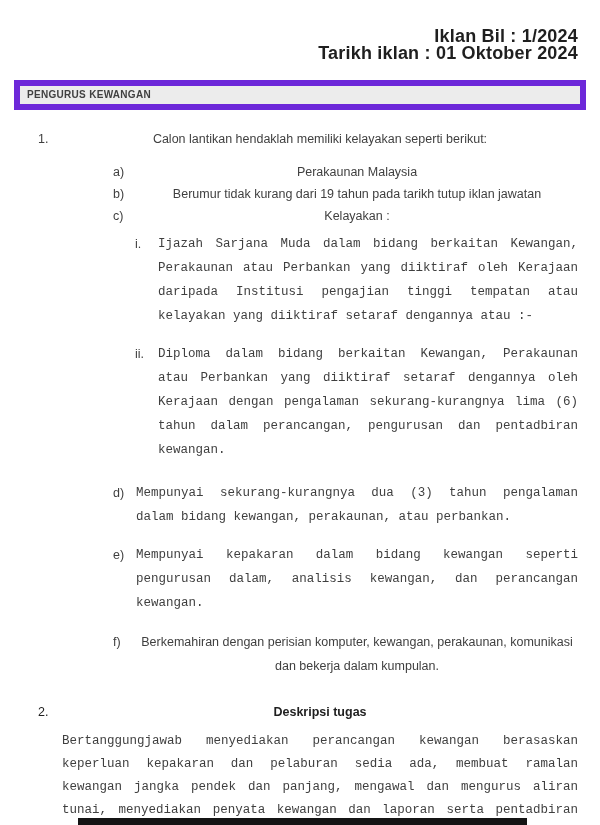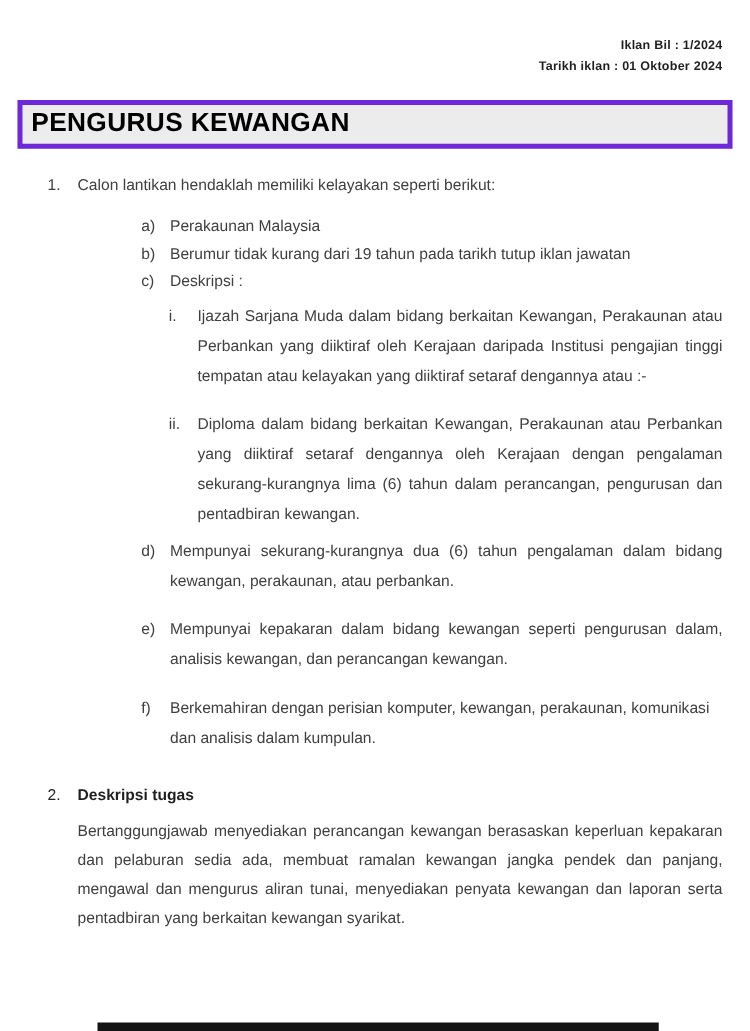--- a/index.html
+++ b/index.html
@@ -9,54 +9,54 @@
     height: 825px;
     background: #ffffff;
     font-family: "Liberation Sans", sans-serif;
     color: #3f3f3f;
     overflow: hidden;
     box-sizing: border-box;
   }
   .masthead {
     padding: 28px 22px 0 0;
     text-align: right;
-    font-size: 10px;
+    font-size: 18px;
     font-weight: bold;
     line-height: 17px;
     color: #1f1f1f;
     letter-spacing: 0.2px;
   }
   .title-box {
     margin: 18px 14px 0 14px;
-    border: 4px solid #6d28d9;
+    border: 6px solid #6d28d9;
     background: #ececec;
     padding: 3px 7px 4px 7px;
-    font-size: 21px;
+    font-size: 10px;
     font-weight: bold;
-    color: #000000;
+    color: #404040;
     letter-spacing: 0.3px;
   }
   .content {
     padding: 22px 22px 0 38px;
     font-size: 12.5px;
   }
   .row { display: flex; align-items: flex-start; }
   .num { width: 24px; flex-shrink: 0; }
   .sec-num { font-weight: normal; }
   .lbl { width: 23px; flex-shrink: 0; }
-  .txt { flex: 1; }
-  .j { text-align: justify; }
+  .txt { flex: 1; text-align: center; }
+  .j { text-align: justify; font-family: Liberation Mono, monospace; }
   .single { line-height: 22px; }
   .ml { line-height: 24px; }
   .intro { margin-bottom: 15px; line-height: 14px; }
   .sub { margin-left: 75px; }
   .roman { margin-left: 97px; margin-top: 5px; }
   .roman .row { margin-bottom: 0; }
   .roman .block-i { margin-bottom: 14px; }
-  .roman .block-ii { margin-bottom: 6px; }
+  .roman .block-ii { margin-bottom: 19px; }
   .gap-d { margin-bottom: 14px; }
   .gap-e { margin-bottom: 15px; }
   .gap-f { margin-bottom: 0; }
   .sec2 { margin-top: 27px; }
   .sec2-heading { font-weight: bold; color: #1f1f1f; line-height: 15px; }
   .sec2-body { margin-top: 10px; margin-left: 24px; line-height: 23px; }
   .bottom-bar {
     position: absolute;
     left: 78px;
     top: 818px;
@@ -93,47 +93,47 @@
         <span class="txt">Perakaunan Malaysia</span>
       </div>
 
       <div class="row single">
         <span class="lbl">b)</span>
         <span class="txt">Berumur tidak kurang dari 19 tahun pada tarikh tutup iklan jawatan</span>
       </div>
 
       <div class="row single">
         <span class="lbl">c)</span>
-        <span class="txt">Deskripsi :</span>
+        <span class="txt">Kelayakan :</span>
       </div>
     </div>
 
     <div class="roman">
       <div class="row ml block-i">
         <span class="lbl">i.</span>
         <span class="txt j">Ijazah Sarjana Muda dalam bidang berkaitan Kewangan, Perakaunan atau Perbankan yang diiktiraf oleh Kerajaan daripada Institusi pengajian tinggi tempatan atau kelayakan yang diiktiraf setaraf dengannya atau :-</span>
       </div>
       <div class="row ml block-ii">
         <span class="lbl">ii.</span>
         <span class="txt j">Diploma dalam bidang berkaitan Kewangan, Perakaunan atau Perbankan yang diiktiraf setaraf dengannya oleh Kerajaan dengan pengalaman sekurang-kurangnya lima (6) tahun dalam perancangan, pengurusan dan pentadbiran kewangan.</span>
       </div>
     </div>
 
     <div class="sub">
       <div class="row ml gap-d">
         <span class="lbl">d)</span>
-        <span class="txt j">Mempunyai sekurang-kurangnya dua (6) tahun pengalaman dalam bidang kewangan, perakaunan, atau perbankan.</span>
+        <span class="txt j">Mempunyai sekurang-kurangnya dua (3) tahun pengalaman dalam bidang kewangan, perakaunan, atau perbankan.</span>
       </div>
       <div class="row ml gap-e">
         <span class="lbl">e)</span>
         <span class="txt j">Mempunyai kepakaran dalam bidang kewangan seperti pengurusan dalam, analisis kewangan, dan perancangan kewangan.</span>
       </div>
       <div class="row ml gap-f">
         <span class="lbl">f)</span>
-        <span class="txt">Berkemahiran dengan perisian komputer, kewangan, perakaunan, komunikasi dan analisis dalam kumpulan.</span>
+        <span class="txt">Berkemahiran dengan perisian komputer, kewangan, perakaunan, komunikasi dan bekerja dalam kumpulan.</span>
       </div>
     </div>
 
     <div class="sec2">
       <div class="row sec2-heading">
         <span class="num sec-num">2.</span>
         <span class="txt">Deskripsi tugas</span>
       </div>
       <div class="sec2-body j">Bertanggungjawab menyediakan perancangan kewangan berasaskan keperluan kepakaran dan pelaburan sedia ada, membuat ramalan kewangan jangka pendek dan panjang, mengawal dan mengurus aliran tunai, menyediakan penyata kewangan dan laporan serta pentadbiran yang berkaitan kewangan syarikat.</div>
     </div>

